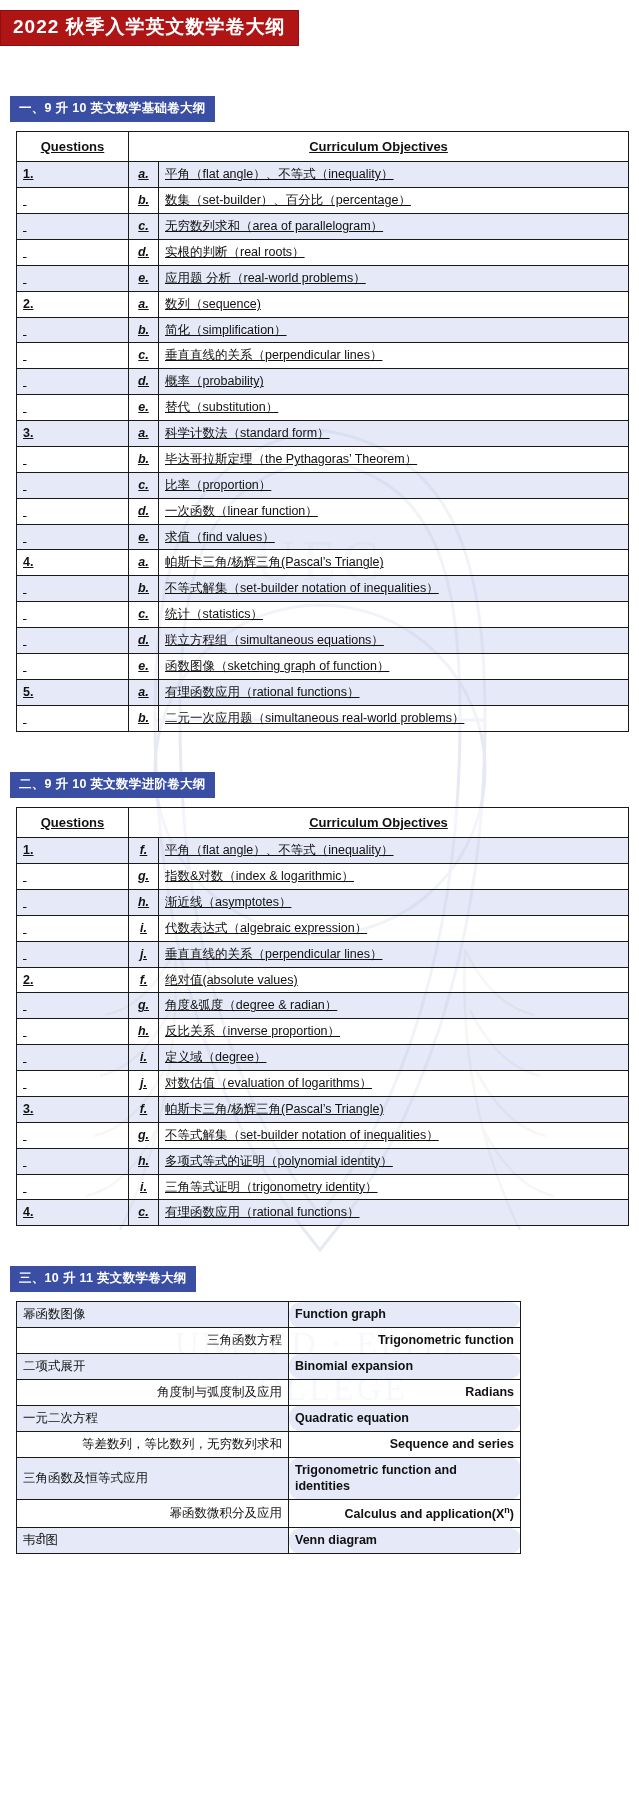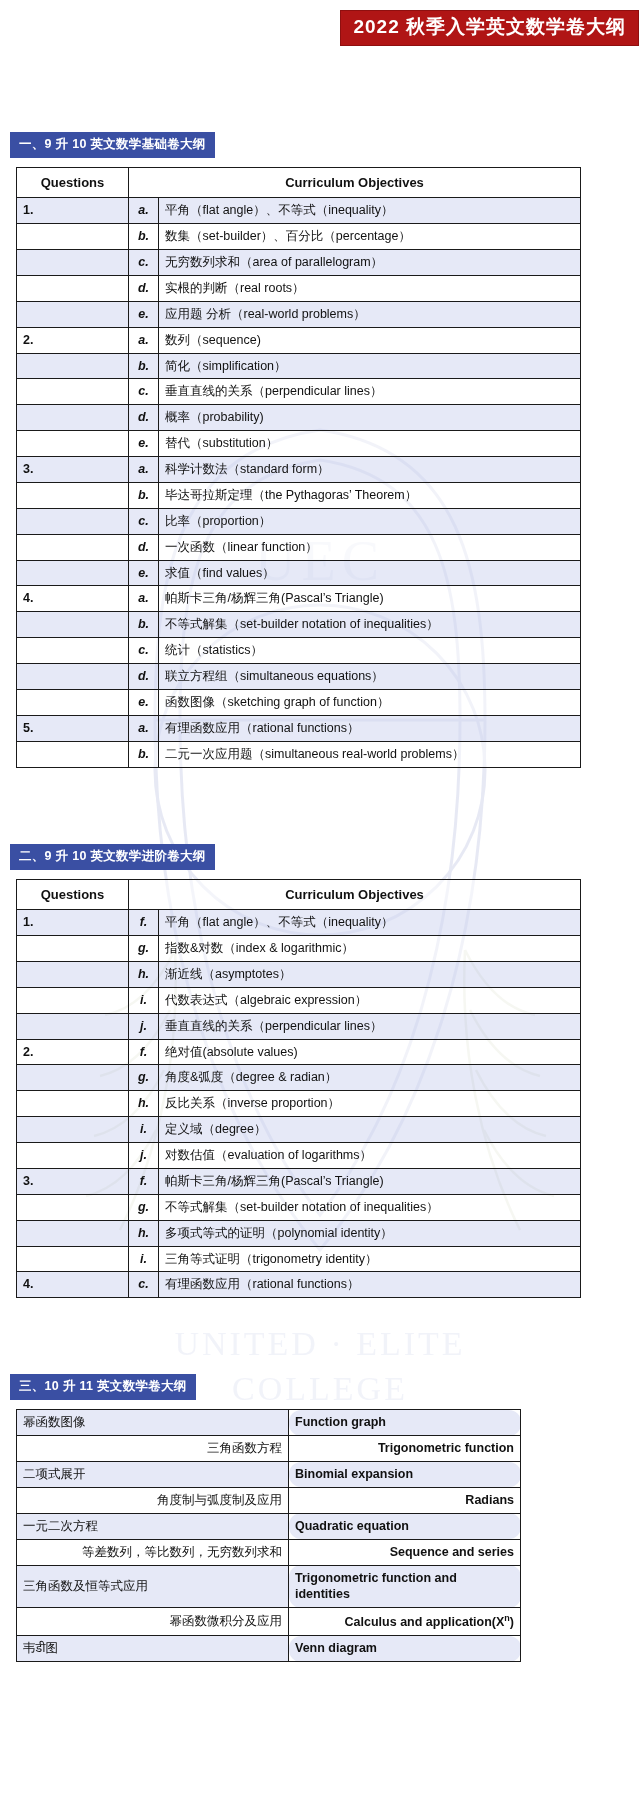--- a/index.html
+++ b/index.html
@@ -25,21 +25,21 @@
     width: 520px;
     height: 1250px;
     opacity: 0.16;
     pointer-events: none;
     z-index: 0;
   }
   .content { position: relative; z-index: 2; }
 
   
   .title-wrap {
-    text-align: right;
+    text-align: left;
     padding-top: 10px;
     padding-bottom: 8px;
   }
   .main-title {
     display: inline-block;
     background: #b01515;
     color: #ffffff;
     font-size: 19px;
     font-weight: bold;
     letter-spacing: 1px;
@@ -51,33 +51,33 @@
   
   .section-head {
     display: inline-block;
     background: #3a4fa3;
     color: #ffffff;
     font-size: 12.5px;
     font-weight: bold;
     padding: 4px 9px 5px 9px;
     margin-left: 10px;
     letter-spacing: .3px;
-    margin-top: 36px;
   }
   .sec-space-1 { height: 42px; }
   .sec-space { height: 40px; }
   .after-head { height: 9px; }
 
   
   table.sheet {
     border-collapse: collapse;
-    width: 565px;
+    width: 613px;
     margin: 0 auto 0 16px;
     table-layout: fixed;
     background: transparent;
+    text-decoration: underline;
   }
   table.sheet th, table.sheet td {
     border: 1px solid #1a1a1a;
     padding: 4px 6px;
     font-size: 12.5px;
     vertical-align: middle;
     line-height: 1.35;
     background-clip: padding-box;
   }
   table.sheet th {

